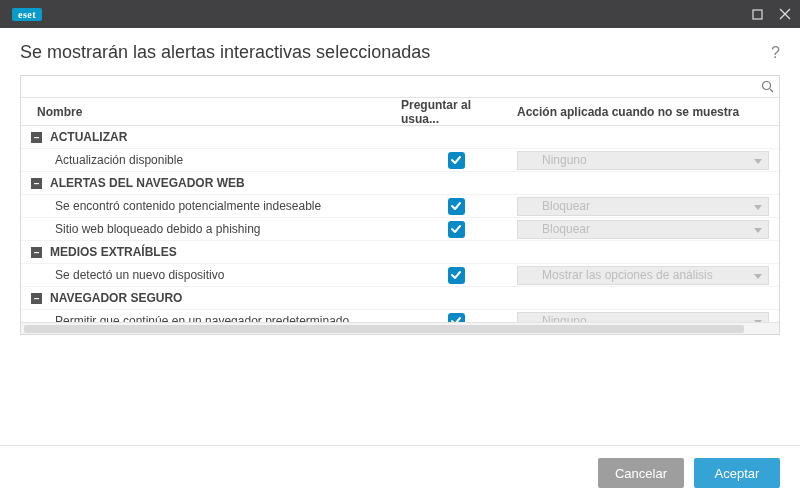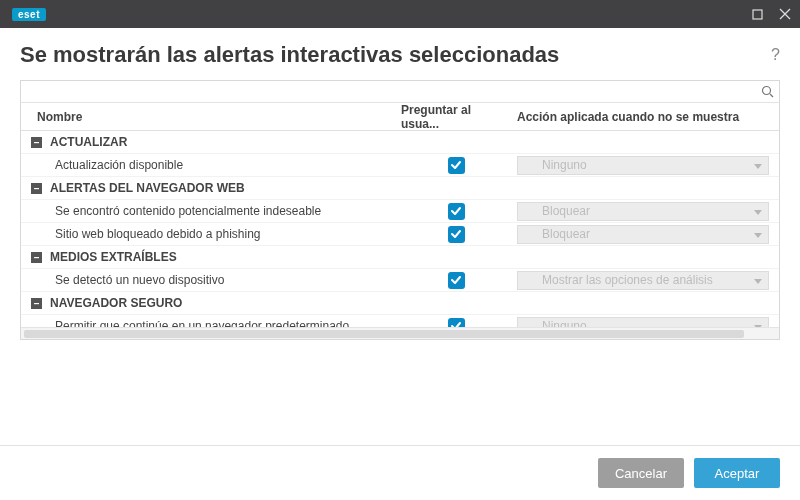--- a/index.html
+++ b/index.html
@@ -15,20 +15,21 @@
     flex-direction: column;
   }
   
   .titlebar {
     background: #414042;
     color: #fff;
     height: 28px;
     display: flex;
     align-items: center;
     padding: 0 8px 0 12px;
+    font-family: Liberation Serif, serif;
   }
   .titlebar .brand-badge {
     background: #0a9bca;
     color: #fff;
     font-size: 10px;
     font-weight: 700;
     padding: 1px 6px;
     border-radius: 2px;
     letter-spacing: 0.5px;
     margin-right: 8px;
@@ -41,22 +42,22 @@
   .titlebar .right { margin-left: auto; display: flex; gap: 14px; align-items: center; }
   .titlebar .win-btn { width: 14px; height: 14px; display: inline-flex; align-items: center; justify-content: center; cursor: pointer; }
   .titlebar svg { stroke: #ddd; }
   
   .heading-row {
     display: flex;
     align-items: center;
     padding: 14px 20px 12px 20px;
   }
   .heading-row h1 {
-    font-size: 22px;
-    font-weight: 700;
+    font-size: 18px;
+    font-weight: 400;
     color: #3a3a3a;
   }
   .heading-row .help {
     margin-left: auto;
     color: #888;
     font-size: 16px;
     cursor: pointer;
   }
   
   .table-wrap {

